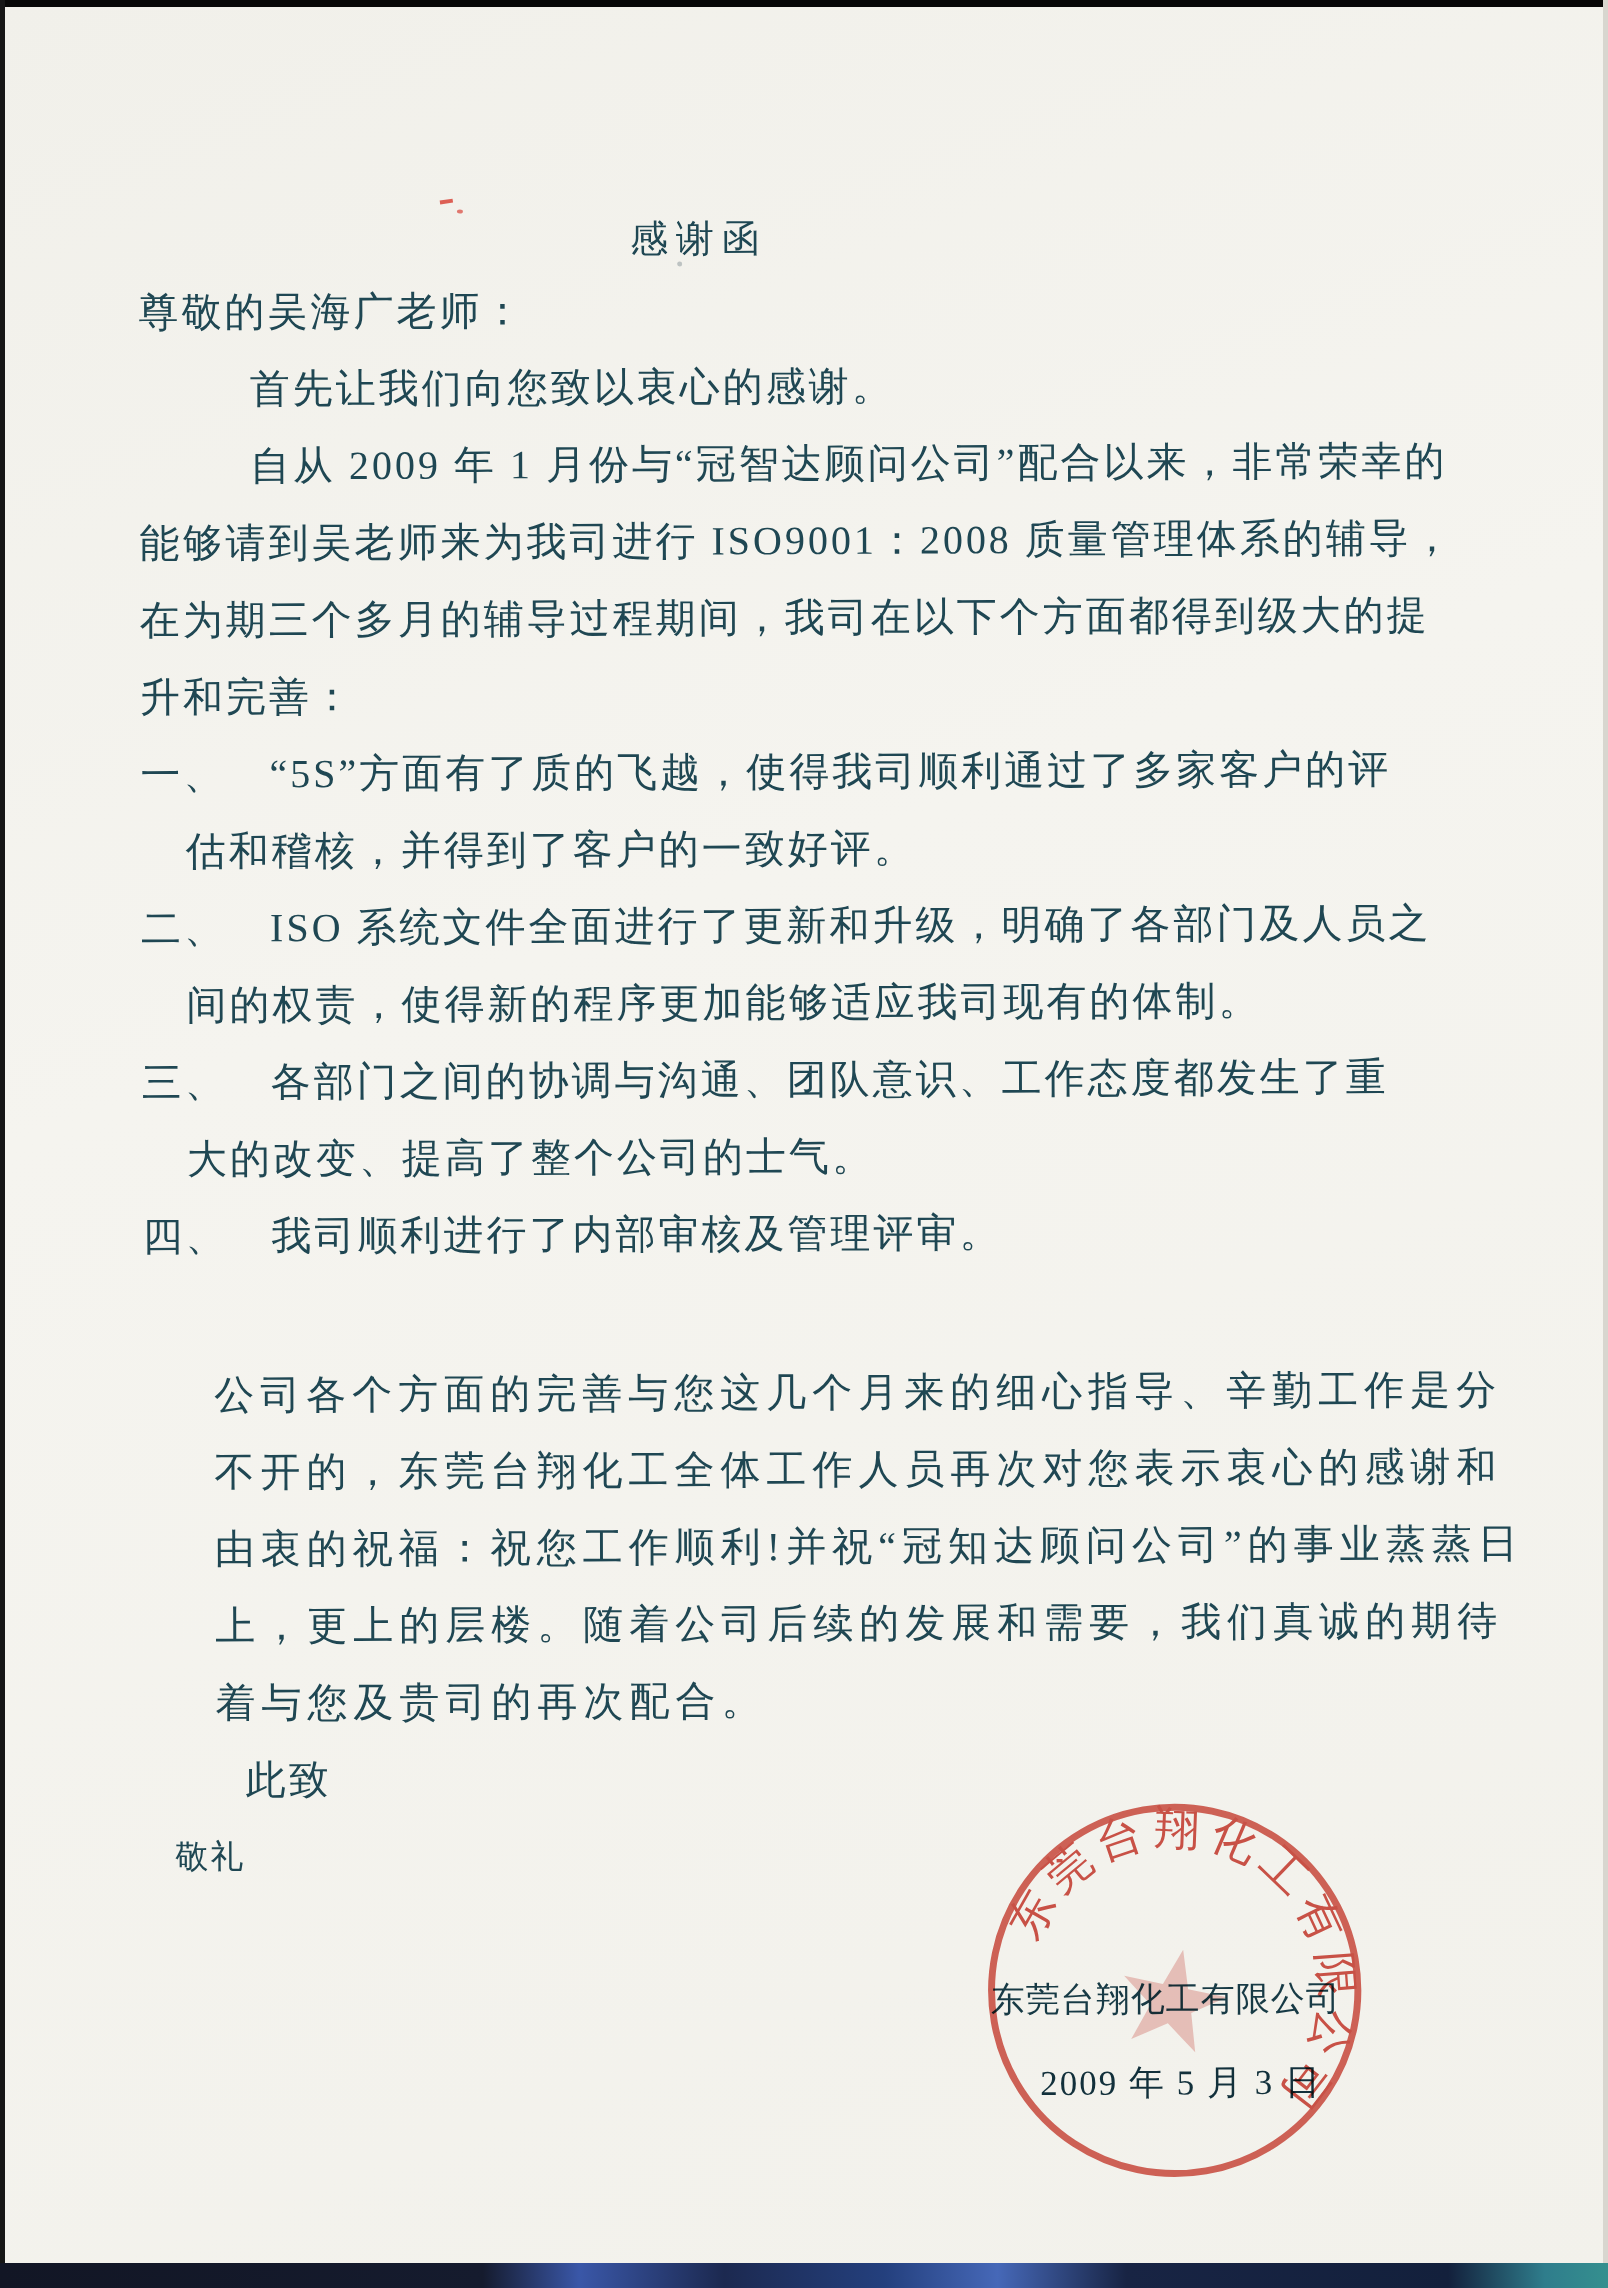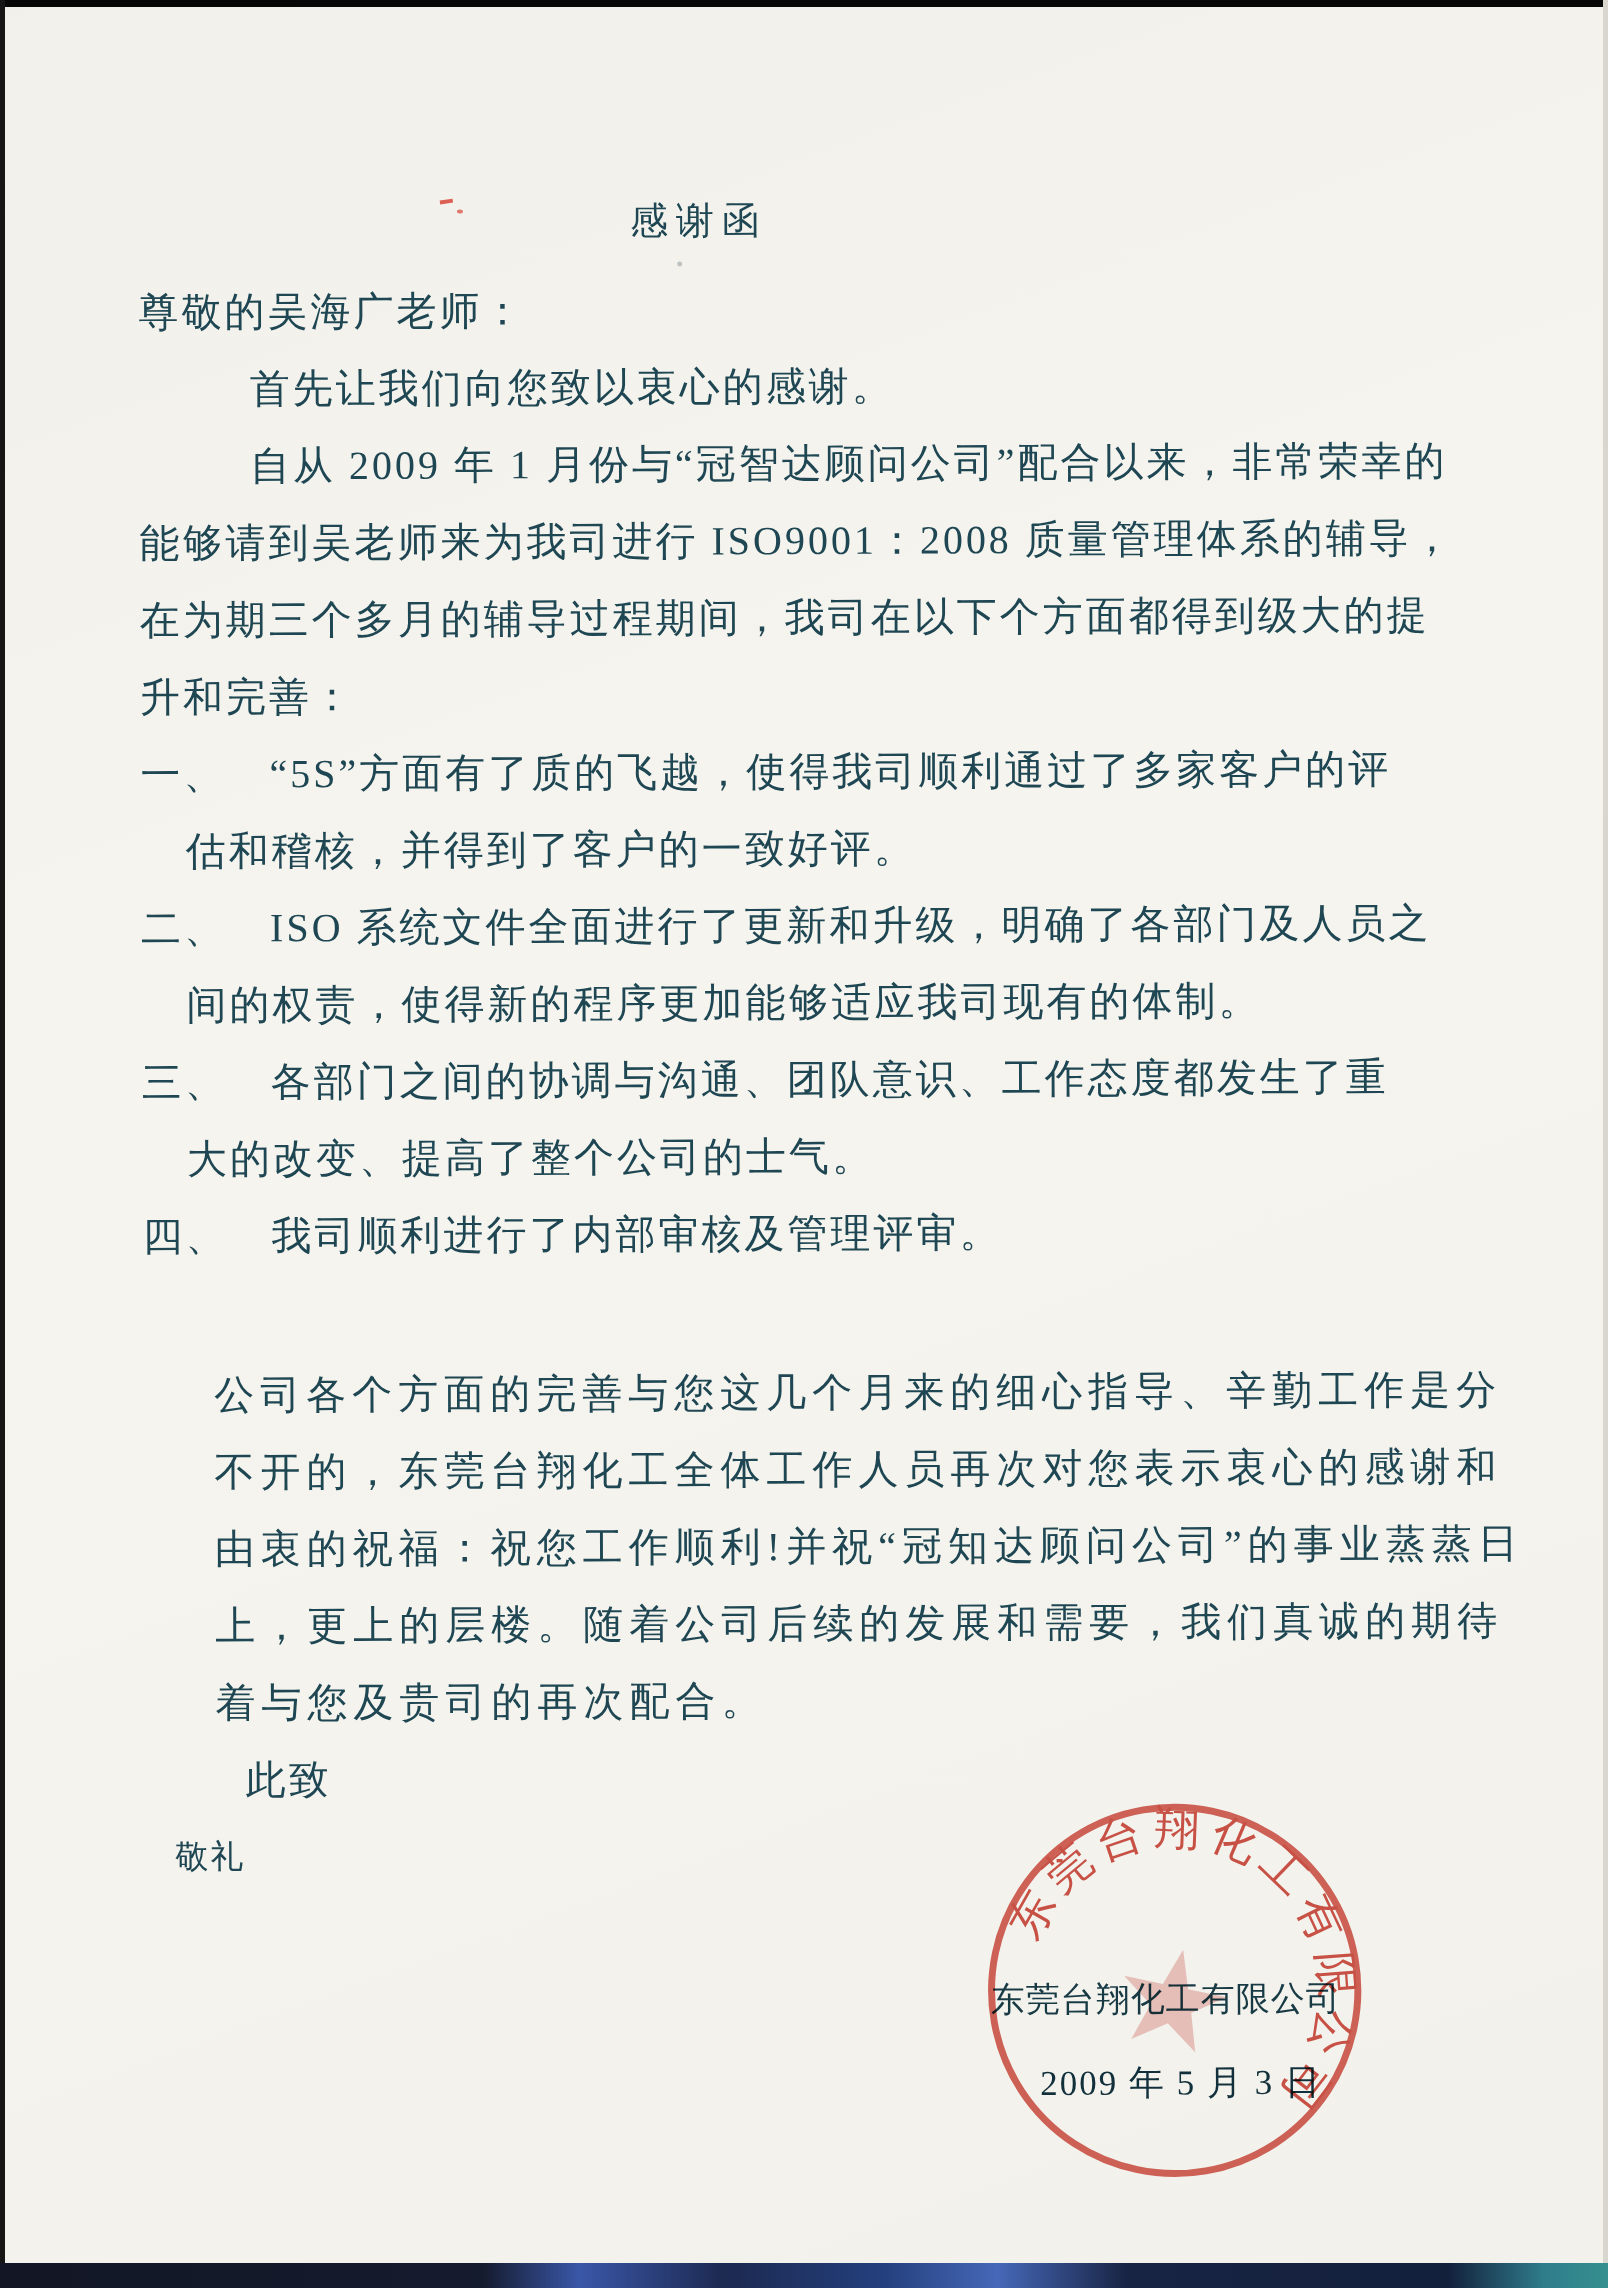--- a/index.html
+++ b/index.html
@@ -14,21 +14,21 @@
   .edge-top{position:absolute;left:0;top:0;width:100%;height:7px;background:#070707;}
   .edge-left{position:absolute;left:0;top:0;width:5px;height:100%;background:#161616;}
   .edge-right-shade{position:absolute;right:0;top:0;width:6px;height:100%;background:#d8d6cf;}
   .edge-bottom{
     position:absolute;left:0;bottom:0;width:100%;height:26px;
     background:linear-gradient(90deg,#121625 0%,#151b2e 30%,#3a57a8 36%,#1c2950 45%,#24407e 55%,#4668b8 62%,#182444 70%,#13203c 90%,#2f7d8c 96%,#35908f 100%);
   }
   .tilt{position:absolute;left:0;top:0;width:100%;height:100%;transform:rotate(-0.25deg);}
   
   .title{
-    position:absolute;left:634px;top:195px;
+    position:absolute;left:634px;top:213px;
     font-size:38px;letter-spacing:8px;color:#1f4753;white-space:nowrap;
   }
   .doc{
     position:absolute;left:142px;top:271px;width:1356px;
     font-size:40px;line-height:77px;letter-spacing:3px;
     color:#1f4753;white-space:nowrap;
   }
   .line{height:77px;}
   .line.first{padding-left:111px;}
   .line.hang{padding-left:45px;}

